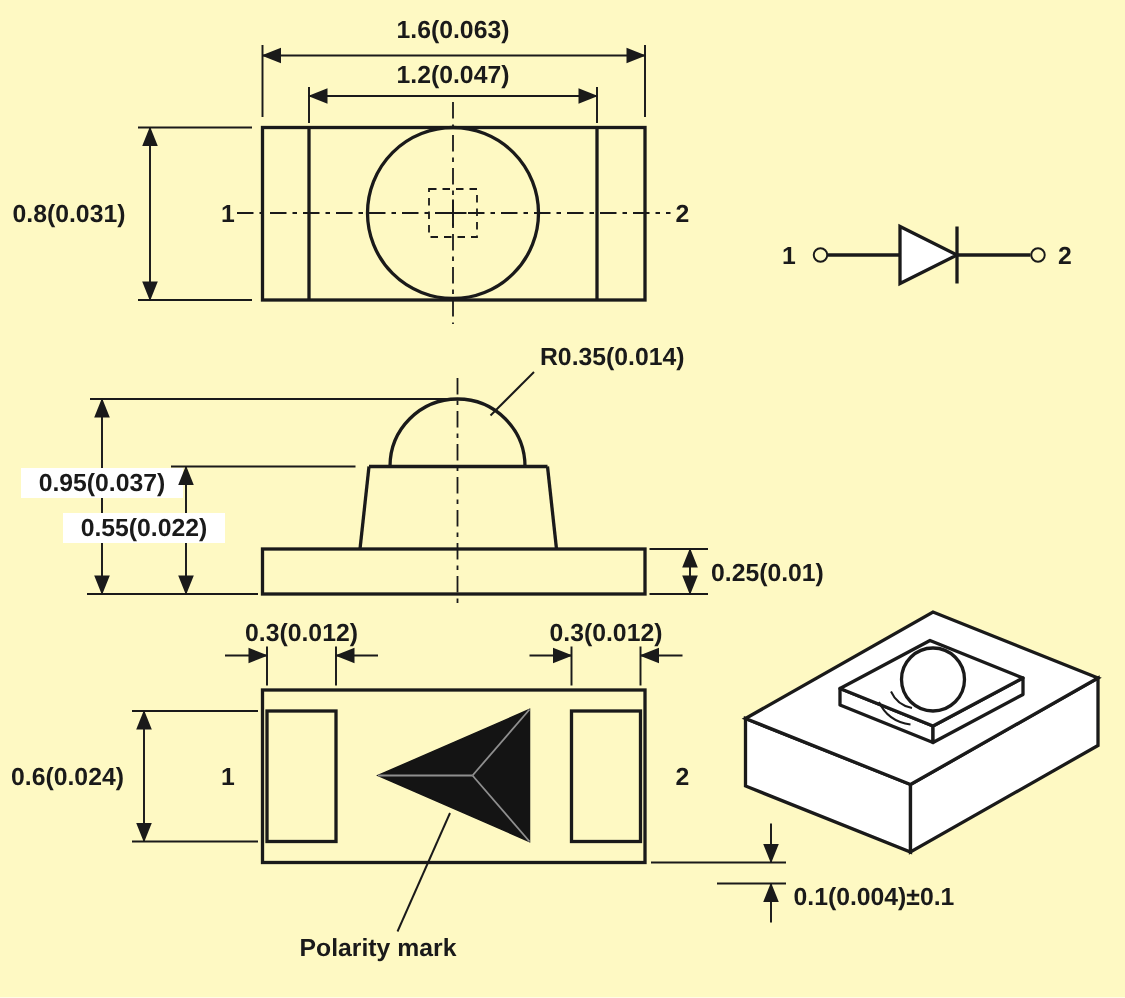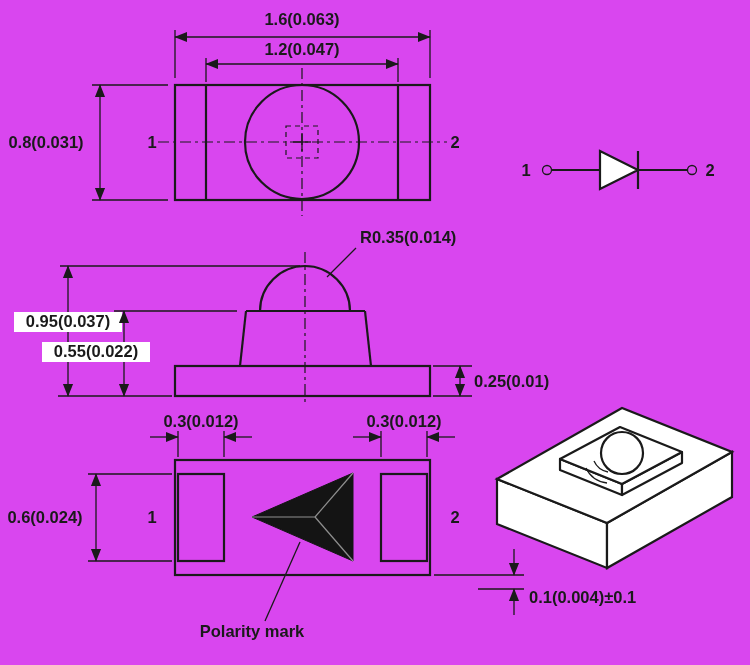--- a/index.html
+++ b/index.html
@@ -1,16 +1,16 @@
 <!DOCTYPE html>
 <html><head>
 <meta charset="utf-8">
 <style>
   html,body{margin:0;padding:0;background:#fff;}
-  .canvas{width:750px;height:665px;background:#d946ef;overflow:hidden;}
+  .canvas{width:750px;height:665px;background:#fef9c3;overflow:hidden;}
   text{font-family:"Liberation Sans","DejaVu Sans",sans-serif;font-weight:bold;font-size:16.5px;fill:#1a1a1a;}
   .mid{text-anchor:middle;}
   .outline{fill:none;stroke:#1a1a1a;stroke-width:2.2;}
   .outline-f{fill:#ffffff;stroke:#1a1a1a;stroke-width:2.2;}
   .thin{fill:none;stroke:#1a1a1a;stroke-width:1.3;}
   .dash{fill:none;stroke:#1a1a1a;stroke-width:1.2;stroke-dasharray:11 4 3 4;}
   .dashsq{fill:none;stroke:#1a1a1a;stroke-width:1.2;stroke-dasharray:5 4;}
   .blk{fill:#141414;stroke:#141414;stroke-width:1;}
   .facet{stroke:#8f8f8f;stroke-width:1.2;fill:none;}
   .wbg{fill:#ffffff;stroke:none;}

